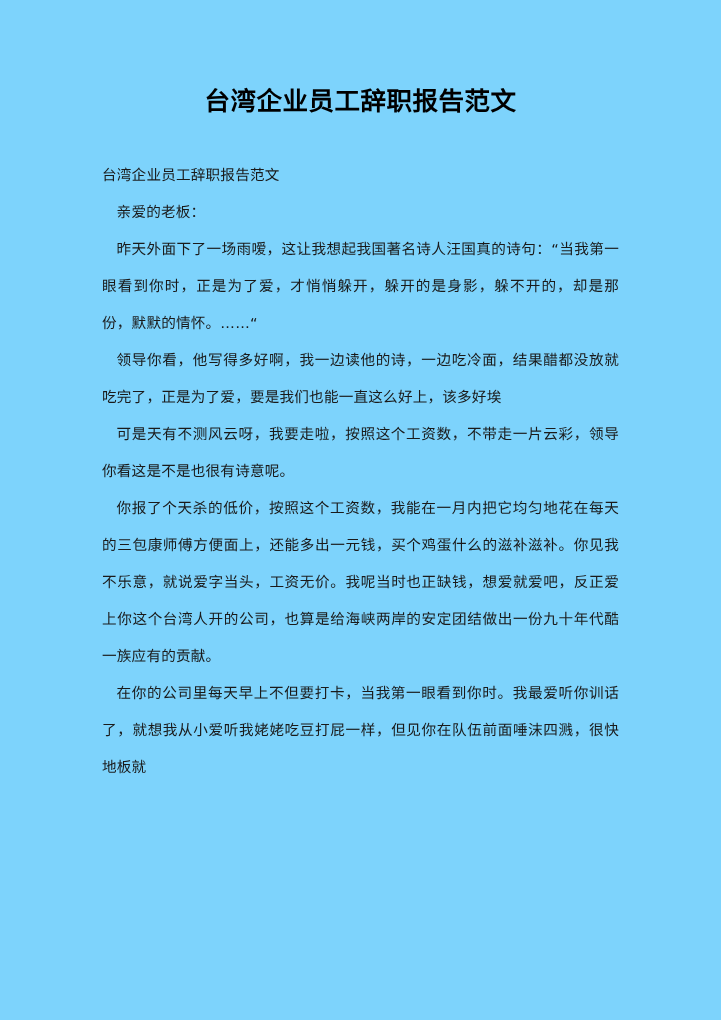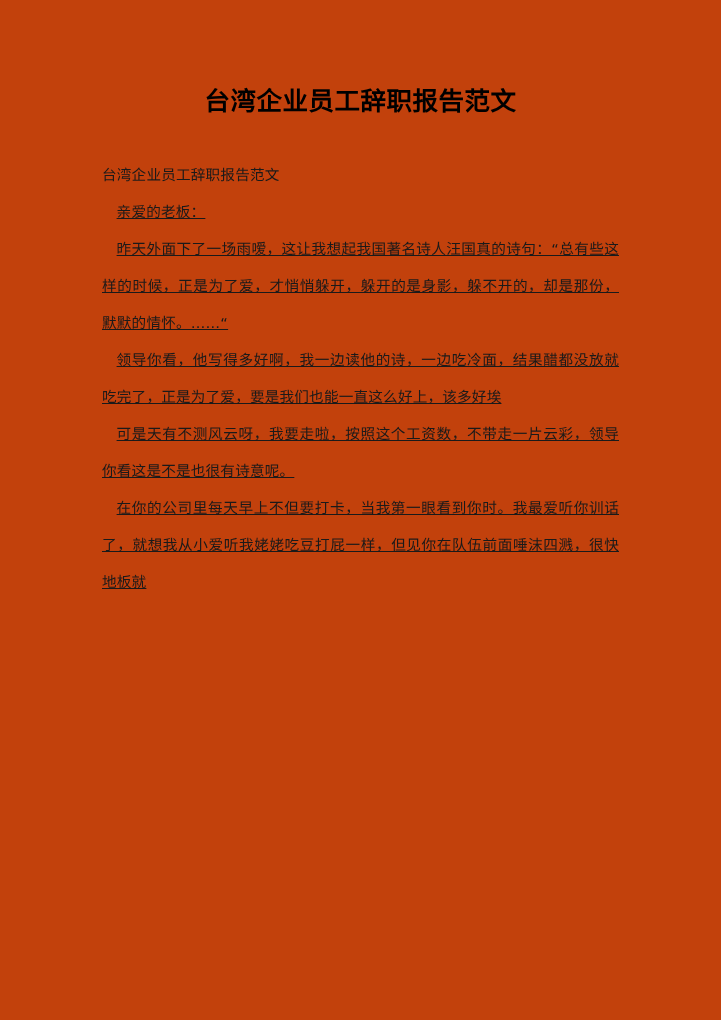--- a/index.html
+++ b/index.html
@@ -16,21 +16,21 @@
     color: #000000;
     -webkit-font-smoothing: antialiased;
   }
 
   .page {
     position: relative;
     width: 721px;
     height: 1020px;
     box-sizing: border-box;
     padding: 0 102px;
-    background: #c2410c;
+    background: #7dd3fc;
   }
 
   
   .doc-title {
     margin: 0;
     padding-top: 84px;
     text-align: center;
     font-family: "DejaVu Serif", "Liberation Serif", serif;
     font-weight: 700;
     font-size: 25.5px;
@@ -62,46 +62,46 @@
     text-indent: 0;
   }
 
   
   .para.indent {
     text-indent: 1em;
   }
 
   .para + .para {
     margin-top: 0;
-    text-decoration: underline;
   }
 
   
   .doc-body .para:last-child {
     margin-bottom: 0;
   }
 </style>
 </head>
 <body>
 
 <div class="page">
 
   <h1 class="doc-title">台湾企业员工辞职报告范文</h1>
 
   <div class="doc-body">
 
     <p class="para flush">台湾企业员工辞职报告范文</p>
 
     <p class="para indent">亲爱的老板：</p>
 
-    <p class="para indent">昨天外面下了一场雨嗳，这让我想起我国著名诗人汪国真的诗句：“总有些这样的时候，正是为了爱，才悄悄躲开，躲开的是身影，躲不开的，却是那份，默默的情怀。……“</p>
+    <p class="para indent">昨天外面下了一场雨嗳，这让我想起我国著名诗人汪国真的诗句：“当我第一眼看到你时，正是为了爱，才悄悄躲开，躲开的是身影，躲不开的，却是那份，默默的情怀。……“</p>
 
     <p class="para indent">领导你看，他写得多好啊，我一边读他的诗，一边吃冷面，结果醋都没放就吃完了，正是为了爱，要是我们也能一直这么好上，该多好埃</p>
 
     <p class="para indent">可是天有不测风云呀，我要走啦，按照这个工资数，不带走一片云彩，领导你看这是不是也很有诗意呢。</p>
 
 
+    <p class="para indent">你报了个天杀的低价，按照这个工资数，我能在一月内把它均匀地花在每天的三包康师傅方便面上，还能多出一元钱，买个鸡蛋什么的滋补滋补。你见我不乐意，就说爱字当头，工资无价。我呢当时也正缺钱，想爱就爱吧，反正爱上你这个台湾人开的公司，也算是给海峡两岸的安定团结做出一份九十年代酷一族应有的贡献。</p>
 
     <p class="para indent">在你的公司里每天早上不但要打卡，当我第一眼看到你时。我最爱听你训话了，就想我从小爱听我姥姥吃豆打屁一样，但见你在队伍前面唾沫四溅，很快地板就</p>
 
   </div>
 
 </div>
 
 </body></html>

